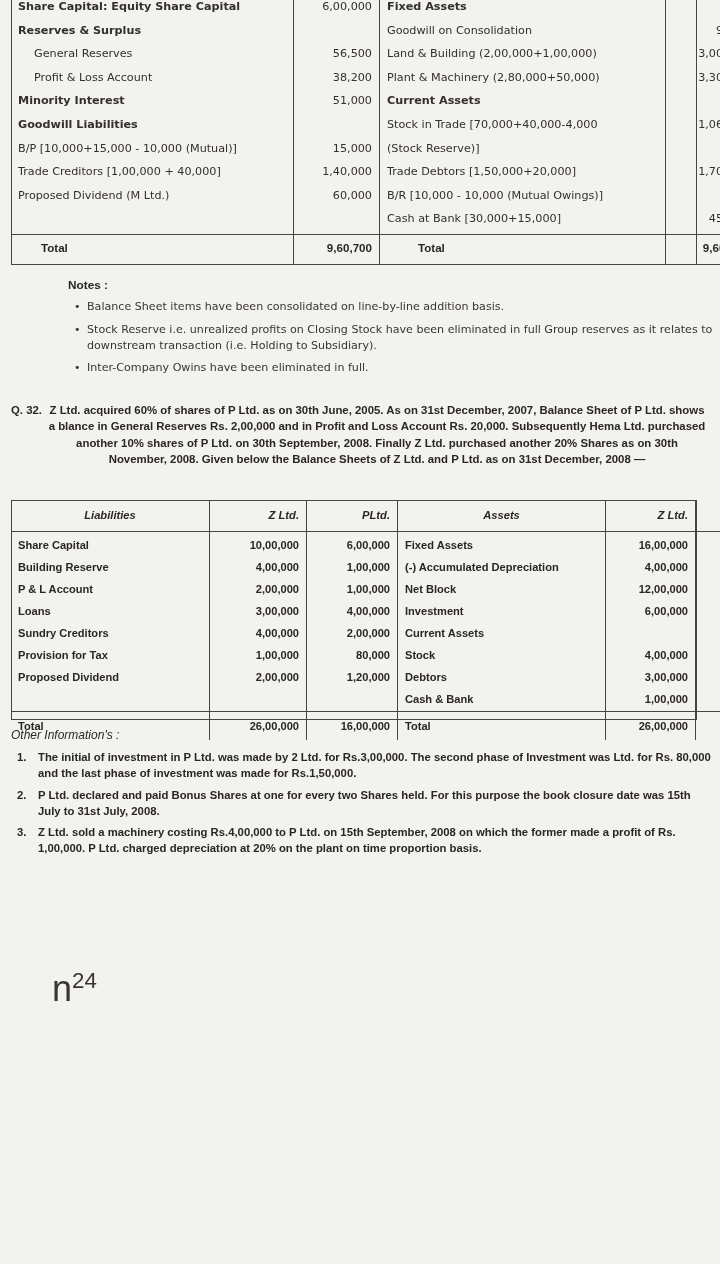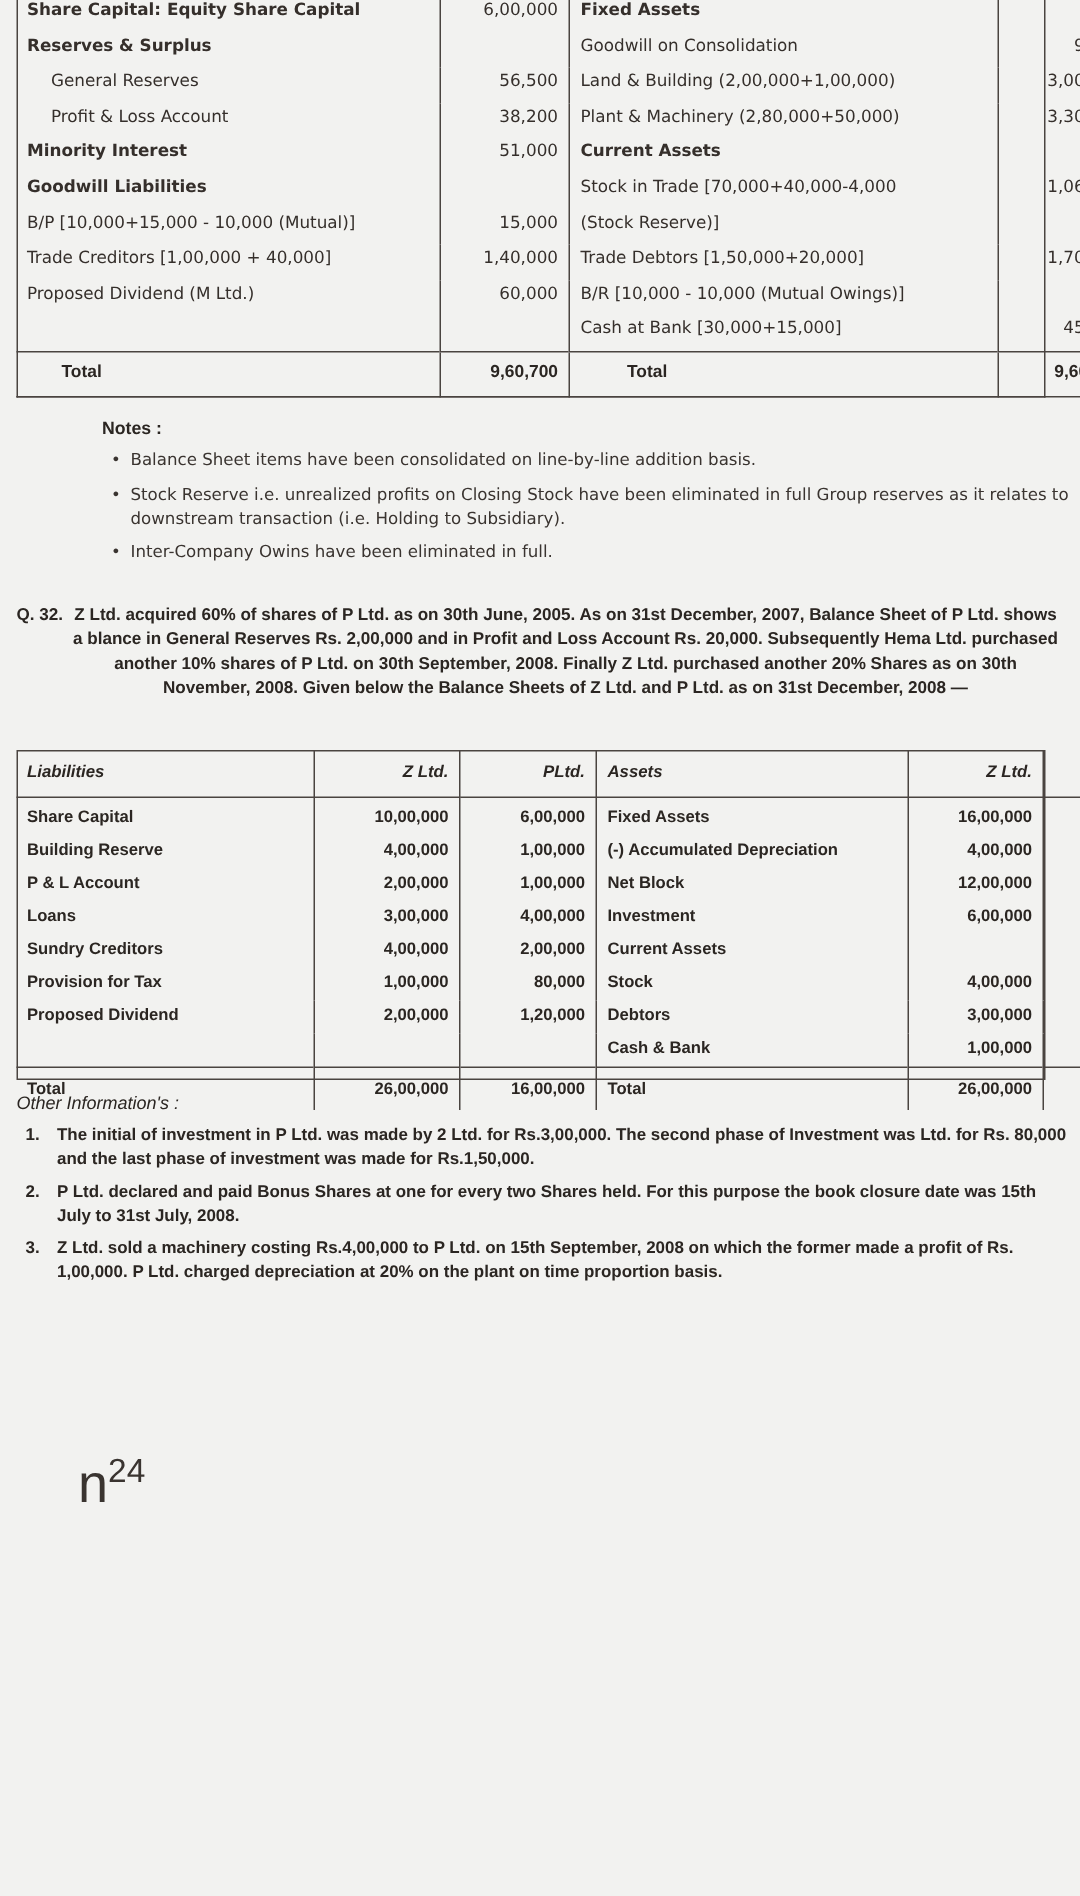--- a/index.html
+++ b/index.html
@@ -176,21 +176,21 @@
   .tbl2 .w3 { width: 76px;  text-align: right; margin-left: 12px; }
   .tbl2 .w4 { width: 193px; }
   .tbl2 .w5 { width: 75px;  text-align: right; }
   .tbl2 .w6 { width: 76px;  text-align: right; }
 
   .tbl2 thead th {
     border-bottom: 1.4px solid #4a4440;
     font-style: italic;
     font-weight: bold;
     font-size: 11.2px;
-    text-align: left;
+    text-align: center;
     height: 25px;
     padding-top: 3px;
     padding-bottom: 3px;
   }
   .tbl2 tbody tr:first-child td { padding-top: 4px; }
   .tbl2 .t2total td {
     border-top: 1.4px solid #4a4440;
     padding-top: 4px;
     padding-bottom: 4px;
     height: 20px;

